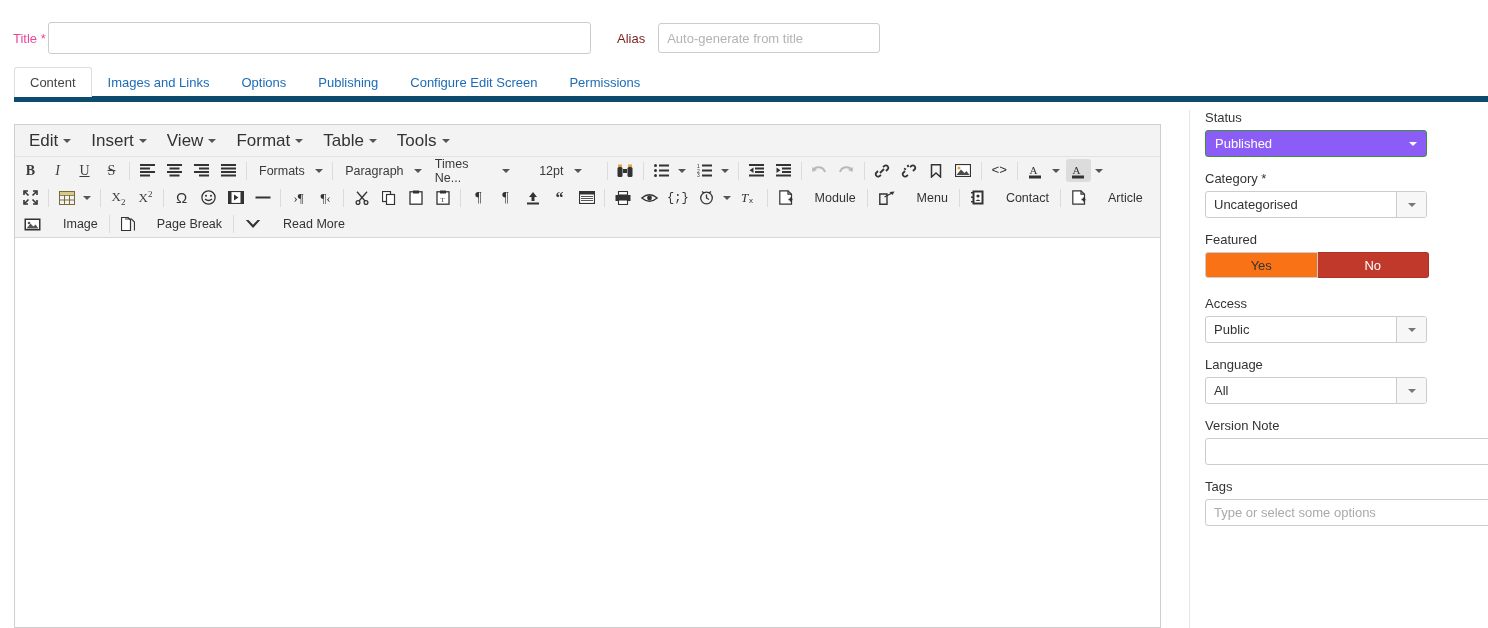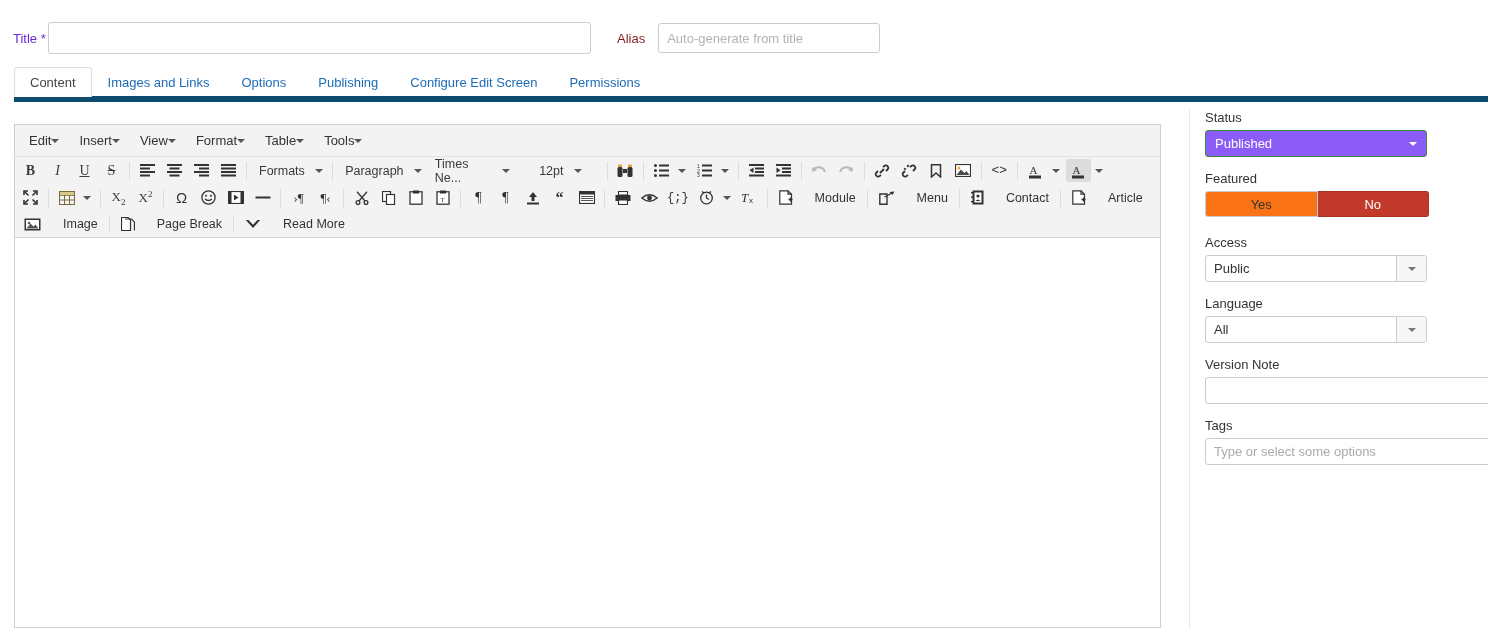--- a/index.html
+++ b/index.html
@@ -15,21 +15,21 @@
   #page { position: relative; width: 1488px; height: 628px; overflow: hidden; }
 
   
   .title-row {
     position: absolute; left: 0; top: 16px;
     width: 1488px; height: 44px;
     display: flex; align-items: center;
   }
   .title-label {
     width: 48px; text-align: left; padding-left: 13px;
-    font-size: 13px; color: #6d28d9; white-space: nowrap;
+    font-size: 13px; color: #ec4899; white-space: nowrap;
   }
   .title-input {
     width: 543px; height: 32px;
     border: 1px solid #cccccc; border-radius: 3px;
     background: #fff; padding: 4px 8px;
     font-family: "Liberation Sans", sans-serif; font-size: 13px;
     color: #333; outline: none;
   }
   .alias-label {
     margin-left: 26px; margin-right: 13px;
@@ -80,23 +80,23 @@
     background-image:
       radial-gradient(rgba(0,0,0,0.055) 0.6px, transparent 0.6px);
     background-size: 4px 4px;
   }
   .menubar {
     height: 32px; display: flex; align-items: center;
     padding-left: 4px;
     border-bottom: 1px solid #e2e2e2;
   }
   .menu-item {
-    display: flex; align-items: center; 
+    display: flex; align-items: center; gap: 5px;
     padding: 4px 9px; margin: 0 1px;
-    font-size: 13px; color: #333; cursor: pointer;
+    font-size: 17px; color: #333; cursor: pointer;
     border-radius: 3px;
   }
   .caret {
     width: 0; height: 0;
     border-left: 4px solid transparent;
     border-right: 4px solid transparent;
     border-top: 4px solid #555;
     display: inline-block;
   }
   .toolbar-row {
@@ -719,20 +719,29 @@
   <div class="side">
 
     <div class="fld">
       <span class="fld-label">Status</span>
       <div class="status-select">
         <span>Published</span>
         <span class="caret"></span>
       </div>
     </div>
 
+    <div class="fld mt14">
+      <span class="fld-label">Category *</span>
+      <div class="sel-field">
+        <span class="val">Uncategorised</span>
+        <span class="btn">
+            <span class="caret"></span>
+          </span>
+      </div>
+    </div>
 
     <div class="fld mt14">
       <span class="fld-label">Featured</span>
       <div class="btngroup">
         <div class="bg-btn first">Yes</div>
         <div class="bg-btn last on-no">No</div>
       </div>
     </div>
 
     <div class="fld mt18">

